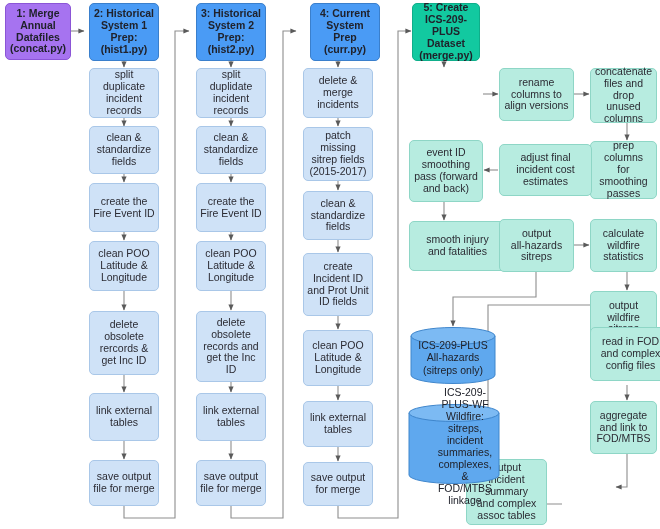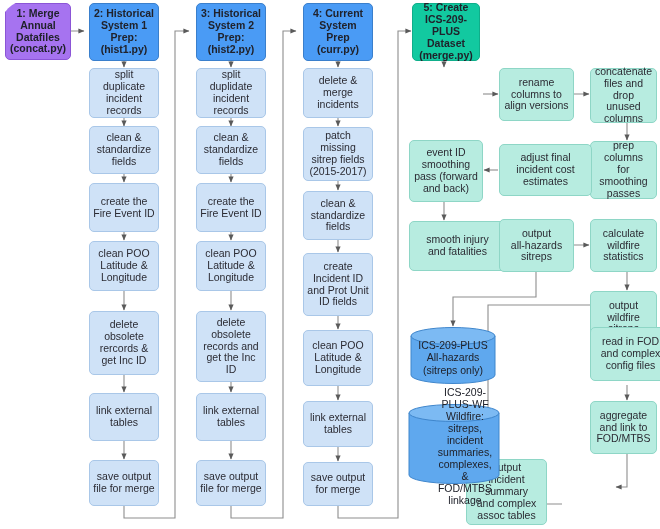--- a/index.html
+++ b/index.html
@@ -6,21 +6,20 @@
   body{
     font-family:"Liberation Sans", sans-serif;
     -webkit-font-smoothing:antialiased;
   }
   #canvas{
     position:relative;
     width:660px;
     height:529px;
     background:#ffffff;
     overflow:hidden;
-    border-radius:28px;
   }
   svg.wires{
     position:absolute;left:0;top:0;width:660px;height:529px;
     pointer-events:none;
   }
   .node{
     position:absolute;
     box-sizing:border-box;
     display:flex;
     align-items:center;
@@ -215,21 +214,21 @@
 Longitude</div>
   <div class="node step" style="left:196px;top:311px;width:70px;height:71px;">delete
 obsolete
 records and
 get the Inc ID</div>
   <div class="node step" style="left:196px;top:393px;width:70px;height:48px;">link external
 tables</div>
   <div class="node step" style="left:196px;top:460px;width:70px;height:46px;">save output
 file for merge</div>
 
-  <div class="node stage" style="left:303px;top:3px;width:70px;height:58px;">4: Current
+  <div class="node stage" style="left:310px;top:3px;width:70px;height:58px;">4: Current
 System Prep
 (curr.py)</div>
   <div class="node step" style="left:303px;top:68px;width:70px;height:50px;">delete &amp;
 merge
 incidents</div>
   <div class="node step" style="left:303px;top:127px;width:70px;height:54px;">patch missing
 sitrep fields
 (2015-2017)</div>
   <div class="node step" style="left:303px;top:191px;width:70px;height:49px;">clean &amp;
 standardize

